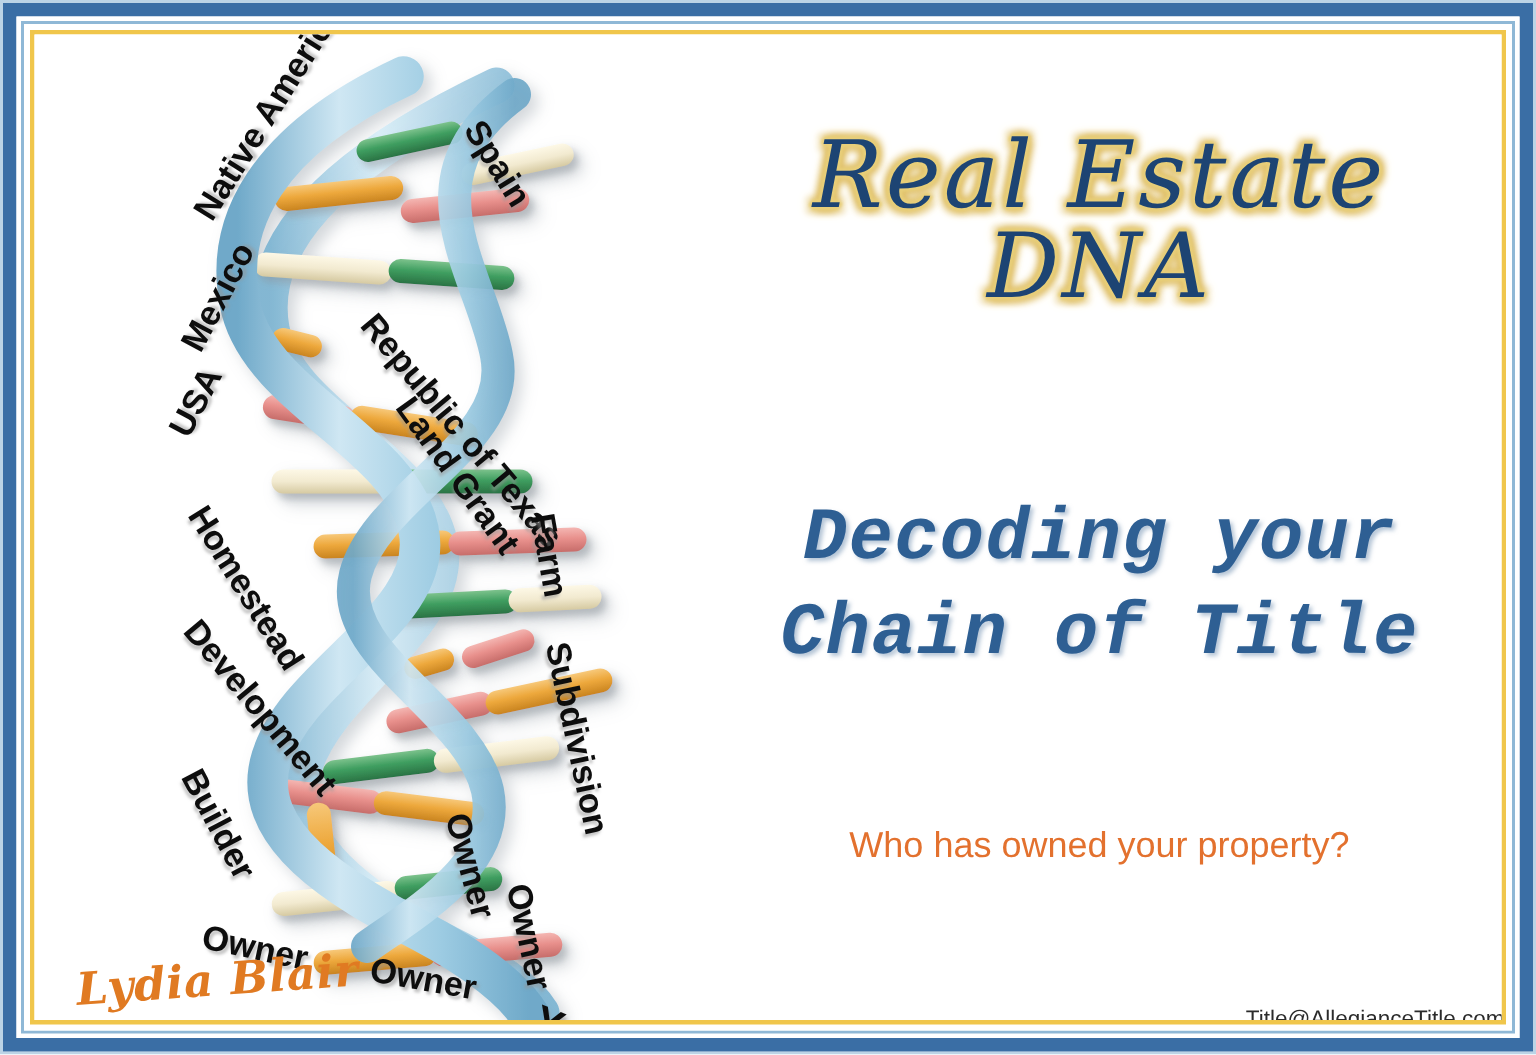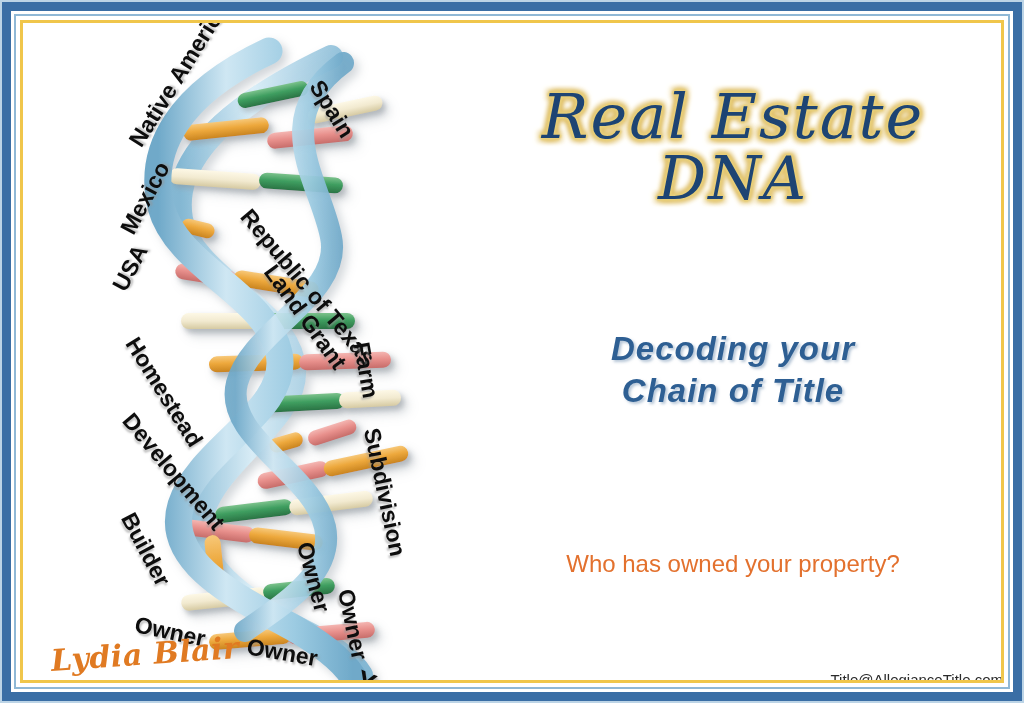--- a/index.html
+++ b/index.html
@@ -82,24 +82,24 @@
        0 0 9px #d9b85f;
     white-space:nowrap;
   }
   .title-line.l2{ font-size:60px; }
 
   .subtitle-wrap{
     position:absolute;left:440px;top:305px;width:540px;
     text-align:center;
   }
   .subtitle-line{
-    font-family:Liberation Sans, sans-serif;
+    font-family:Liberation Mono, monospace;
     font-style:italic;
     font-weight:bold;
-    font-size:33px;
+    font-size:49px;
     line-height:1.28;
     letter-spacing:1px;
     color:#2e5f93;
     text-shadow:2px 2px 3px rgba(120,150,180,.55);
     white-space:nowrap;
   }
 
   .question{
     position:absolute;left:440px;top:527px;width:540px;
     text-align:center;

